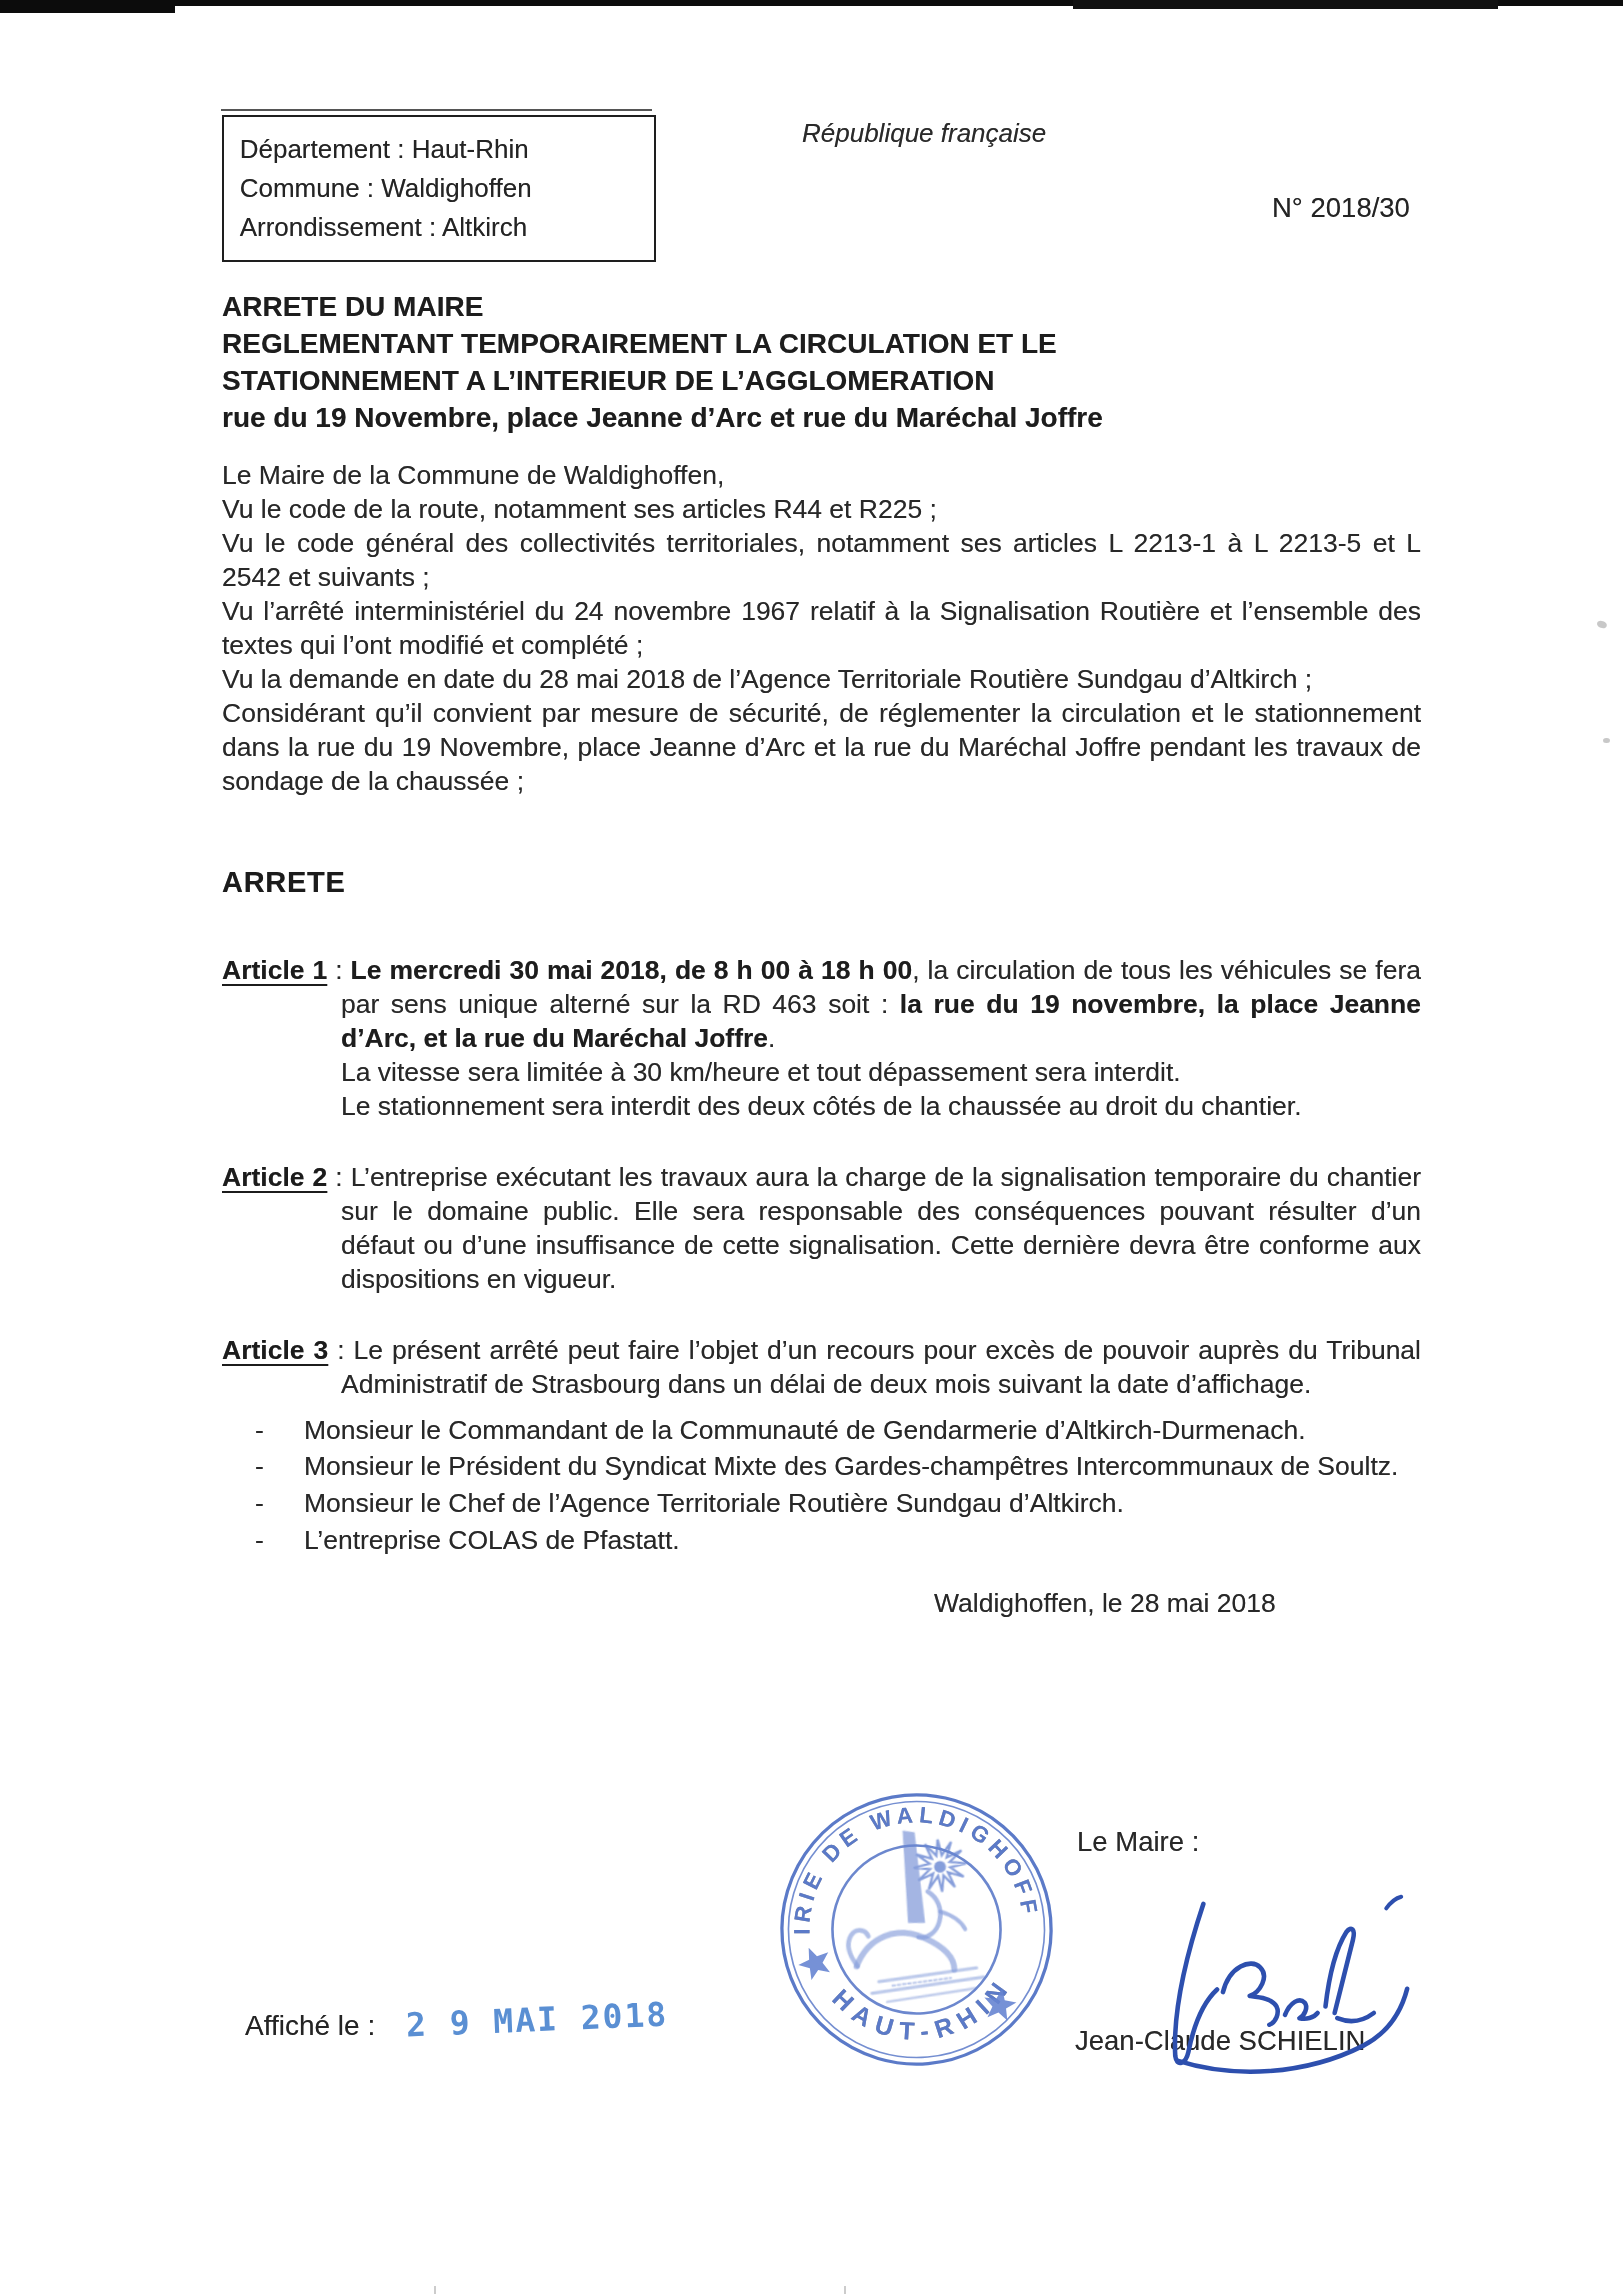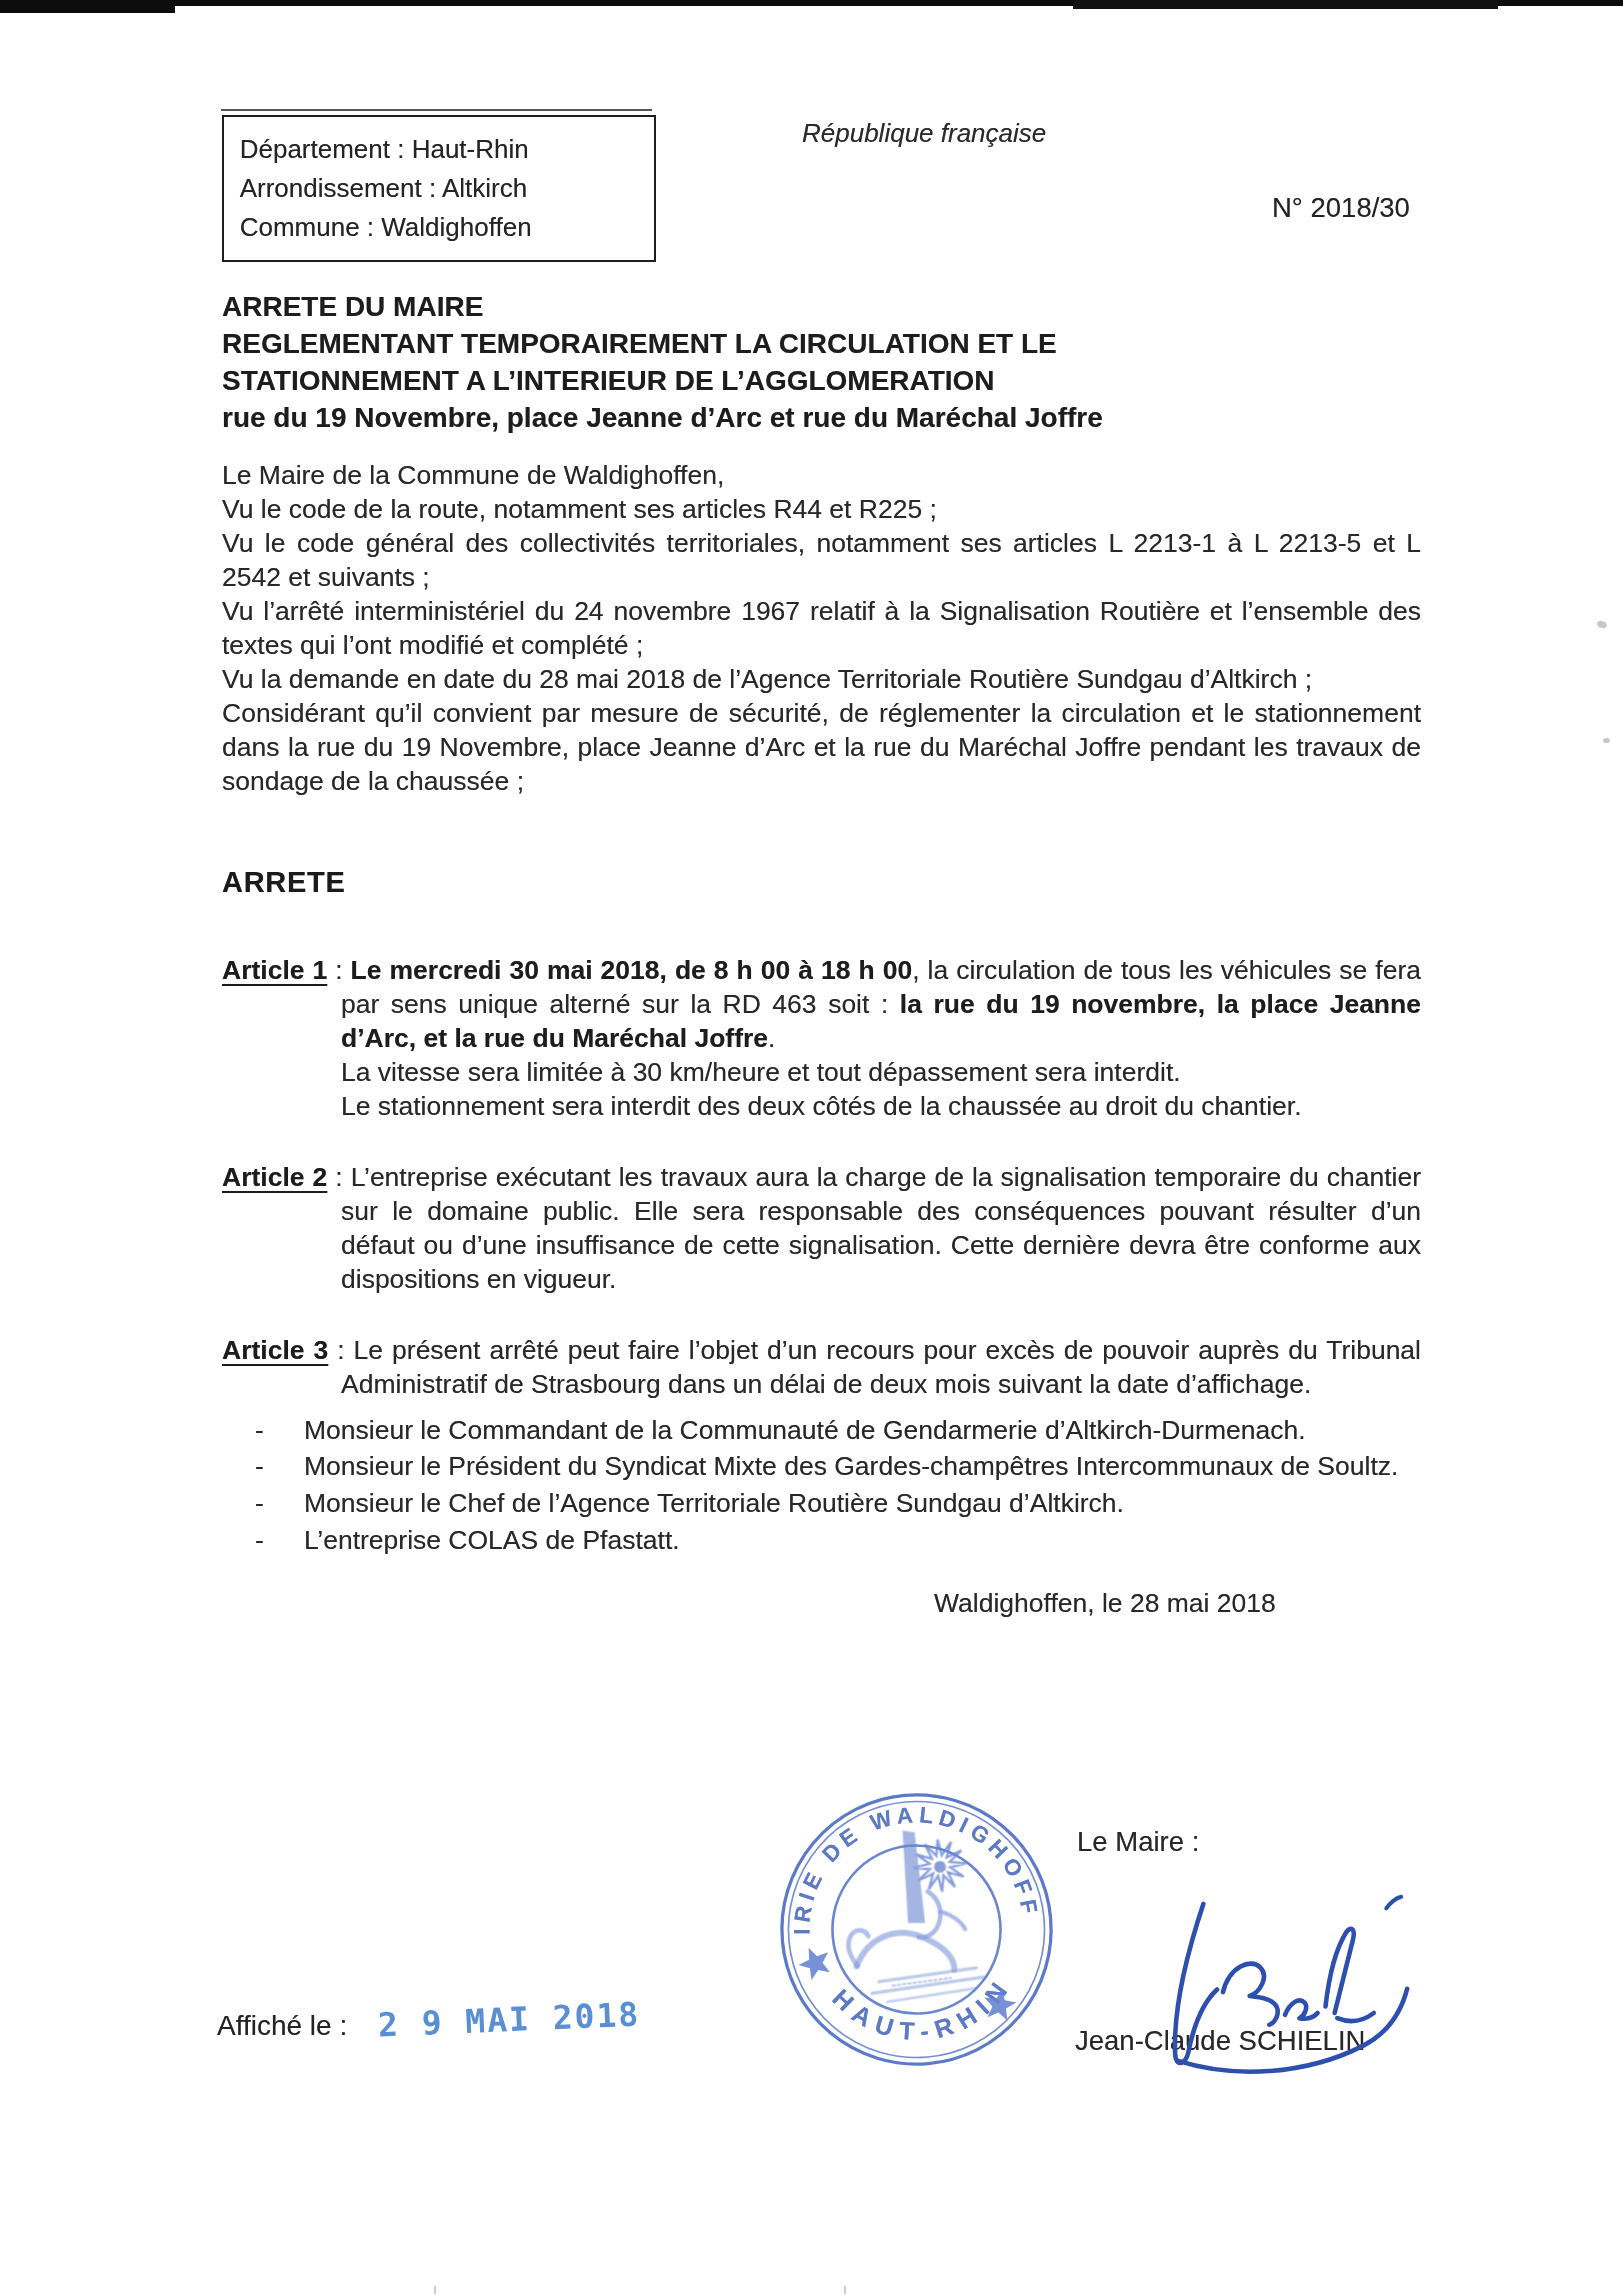--- a/index.html
+++ b/index.html
@@ -47,21 +47,21 @@
   .dash-item .dash{position:absolute;left:33px;top:0;}
   .city-date{margin-top:29px;margin-left:712px;text-align:left;}
 
   
   .le-maire{position:absolute;left:1077px;top:1826px;font-size:27.5px;}
   .mayor-name{position:absolute;left:1075px;top:2025px;font-size:27.5px;}
   .stamp-svg{position:absolute;left:776px;top:1789px;width:281px;height:281px;opacity:.93;}
   .sig-svg{position:absolute;left:1089px;top:1868px;width:343px;height:209px;}
 
   .affiche{position:absolute;left:217px;top:2004px;white-space:nowrap;}
-  .affiche-label{font-size:28px;color:#242424;}
+  .affiche-label{font-size:28px;color:#242424;margin-left:28px;}
   .date-stamp{
     display:inline-block;margin-left:27.5px;transform:rotate(-2.4deg) translateY(-3.9px);
     font-family:"DejaVu Sans Mono",monospace;font-weight:bold;
     font-size:33px;letter-spacing:2px;color:#5a8fd3;text-shadow:none;
   }
 </style>
 </head>
 <body>
 
 <div class="page">
@@ -70,22 +70,22 @@
   <div class="scan-band-topleft"></div>
   <div class="scan-band-topmid"></div>
   <div class="scan-corner-br"></div>
   <div class="speck s1"></div>
   <div class="speck s2"></div>
   <div class="tick t1"></div>
   <div class="tick t2"></div>
 
   <div class="dept-box">
     <div>Département : Haut-Rhin</div>
+    <div>Commune : Waldighoffen</div>
     <div>Arrondissement : Altkirch</div>
-    <div>Commune : Waldighoffen</div>
   </div>
   <div class="republique">République française</div>
   <div class="numero">N° 2018/30</div>
 
   <div class="title-block">
     <div>ARRETE DU MAIRE</div>
     <div>REGLEMENTANT TEMPORAIREMENT LA CIRCULATION ET LE</div>
     <div>STATIONNEMENT A L’INTERIEUR DE L’AGGLOMERATION</div>
     <div>rue du 19 Novembre, place Jeanne d’Arc et rue du Maréchal Joffre</div>
   </div>

